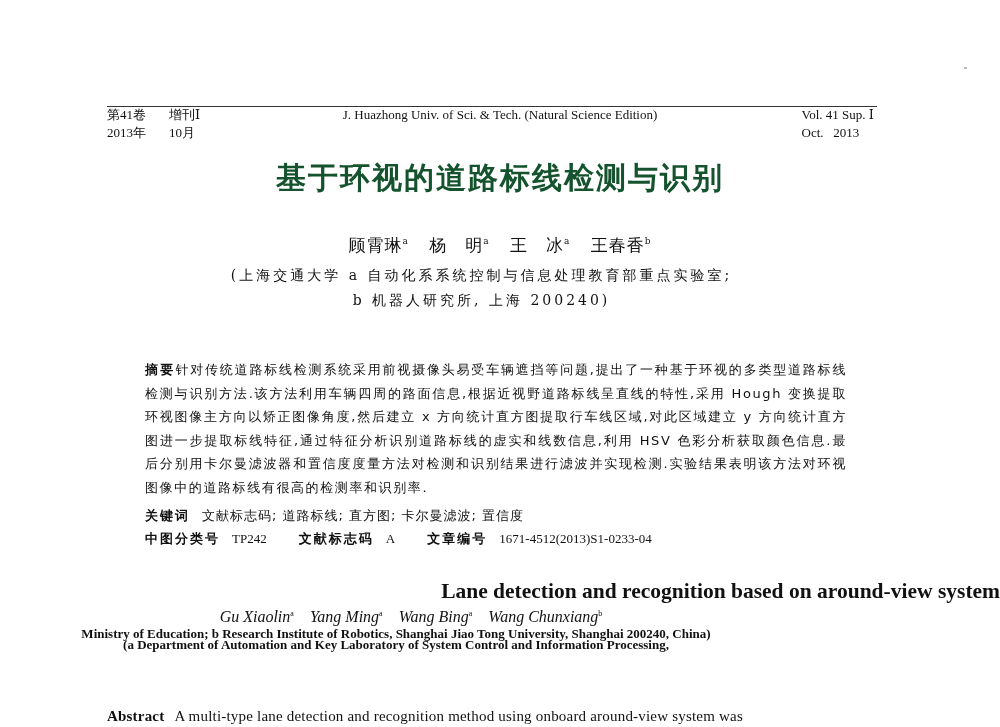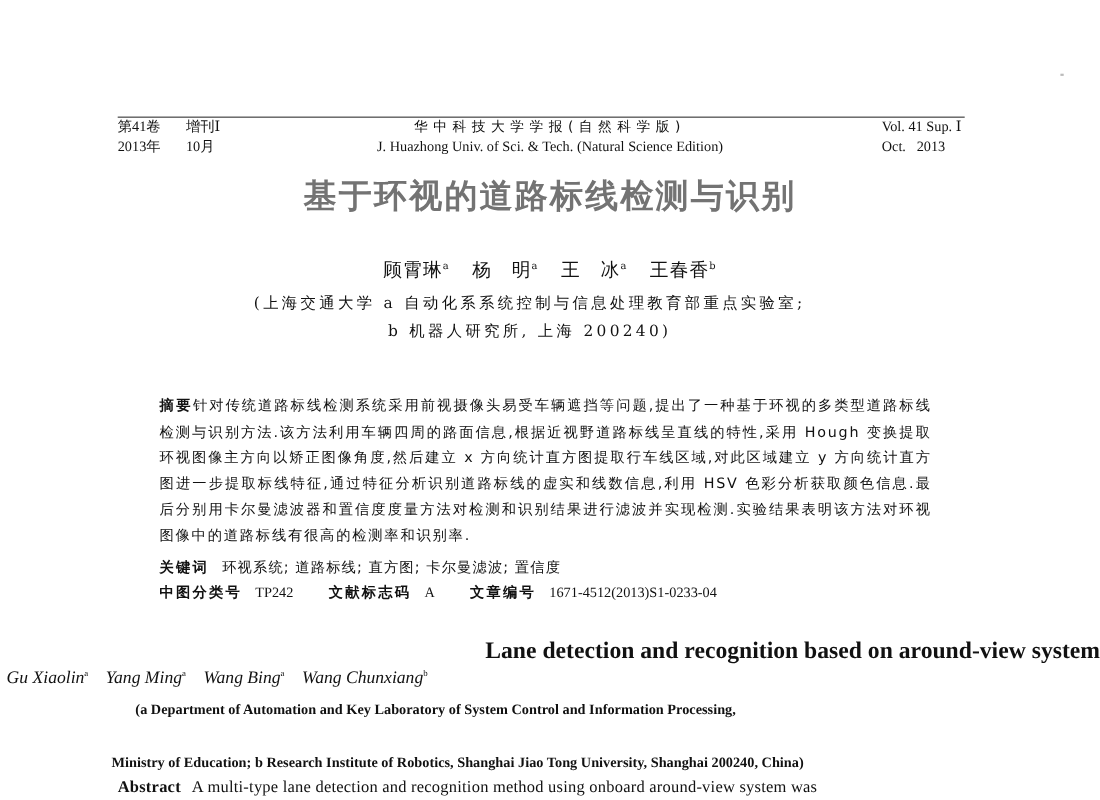--- a/index.html
+++ b/index.html
@@ -21,21 +21,21 @@
     .hdr-left .c1 { width: 62px; }
     .hdr-center { left: 290px; top: 66px; width: 420px; text-align: center; }
     .hdr-center .cn { letter-spacing: 5px; font-family: "DejaVu Sans", sans-serif; font-size: 12.5px; }
     .hdr-right { right: 126px; top: 66px; text-align: left; }
     .hdr-rule { left: 107px; top: 106px; width: 770px; height: 0; border-top: 1.4px solid #333; }
 
     
     .title-cn {
       left: 0; width: 1000px; top: 158px; text-align: center;
       font-family: "DejaVu Sans", sans-serif; font-weight: bold;
-      font-size: 30px; letter-spacing: 2px; color: #737373;
+      font-size: 30px; letter-spacing: 2px; color: #14532d;
     }
     .authors-cn {
       left: 0; width: 1000px; top: 234px; text-align: center;
       font-family: "DejaVu Serif", serif; font-size: 17px; letter-spacing: 1px;
     }
     .authors-cn .au { margin: 0 7px; }
     .authors-cn sup { font-size: 9px; }
     .aff-cn {
       left: 0; width: 963px; text-align: center;
       font-family: "DejaVu Serif", serif; font-size: 14px; letter-spacing: 3px;
@@ -56,48 +56,47 @@
     .cls { left: 145px; top: 530px; font-family: "DejaVu Sans", sans-serif; font-size: 13px; }
     .cls .lbl { font-weight: bold; letter-spacing: 2px; }
     .cls .val { font-family: "Liberation Serif", serif; font-size: 13px; margin: 0 28px 0 12px; }
 
     
     .title-en {
       left: 0; width: 1000px; top: 579px; text-align: right;
       font-family: "Liberation Serif", serif; font-weight: bold; font-size: 21.5px;
     }
     .authors-en {
-      left: 0; width: 792px; top: 608px; text-align: left;
+      left: 15px; width: 792px; top: 608px; text-align: center;
       font-family: "Liberation Serif", serif; font-style: italic; font-size: 16px;
     }
     .authors-en .au { margin: 0 6px; }
     .authors-en sup { font-size: 8px; font-style: normal; }
     .aff-en {
       left: 0; width: 792px; text-align: center;
       font-family: "Liberation Serif", serif; font-size: 13px; font-weight: bold;
     }
     .aff-en.l1 { top: 637px; }
-    .aff-en.l2 { top: 685px; padding-left: 20px; }
+    .aff-en.l2 { top: 626px; }
     .abs-en {
       left: 107px; top: 708px; width: 772px;
       font-family: "Liberation Serif", serif; font-size: 15px; letter-spacing: 0.2px;
     }
     .abs-en .lbl { font-weight: bold; margin-right: 10px; }
 
     .speck { left: 964px; top: 67px; width: 3px; height: 2px; background: #bbb; }
   </style>
 </head>
 <body>
 
 <div class="abs hdr hdr-left">
   <div class="row"><span class="c1">第41卷</span><span>增刊Ⅰ</span></div>
   <div class="row"><span class="c1">2013年</span><span>10月</span></div>
 </div>
 <div class="abs hdr hdr-center">
-  <div class="cn">华中科技大学学报(自然科学版)</div>
   <div>J. Huazhong Univ. of Sci. &amp; Tech. (Natural Science Edition)</div>
 </div>
 <div class="abs hdr hdr-right">
   <div>Vol. 41 Sup. Ⅰ</div>
   <div style="white-space:pre;">Oct.   2013</div>
 </div>
 <div class="abs hdr-rule"></div>
 <div class="abs speck"></div>
 
 <div class="abs title-cn">基于环视的道路标线检测与识别</div>
@@ -110,21 +109,21 @@
 </div>
 
 <div class="abs aff-cn l1">(上海交通大学 a 自动化系系统控制与信息处理教育部重点实验室;</div>
 <div class="abs aff-cn l2">b 机器人研究所, 上海 200240)</div>
 
 <div class="abs abs-cn">
   <span class="lbl">摘要</span><span>针对传统道路标线检测系统采用前视摄像头易受车辆遮挡等问题,提出了一种基于环视的多类型道路标线检测与识别方法.该方法利用车辆四周的路面信息,根据近视野道路标线呈直线的特性,采用 Hough 变换提取环视图像主方向以矫正图像角度,然后建立 x 方向统计直方图提取行车线区域,对此区域建立 y 方向统计直方图进一步提取标线特征,通过特征分析识别道路标线的虚实和线数信息,利用 HSV 色彩分析获取颜色信息.最后分别用卡尔曼滤波器和置信度度量方法对检测和识别结果进行滤波并实现检测.实验结果表明该方法对环视图像中的道路标线有很高的检测率和识别率.</span>
 </div>
 
 <div class="abs kw">
-  <span class="lbl">关键词</span><span>环视系统; 道路标线; 直方图; 卡尔曼滤波; 置信度</span>
+  <span class="lbl">关键词</span><span>文献标志码; 道路标线; 直方图; 卡尔曼滤波; 置信度</span>
 </div>
 
 <div class="abs cls">
   <span class="lbl">中图分类号</span><span class="val">TP242</span>
   <span class="lbl">文献标志码</span><span class="val">A</span>
   <span class="lbl">文章编号</span><span class="val">1671-4512(2013)S1-0233-04</span>
 </div>
 
 <div class="abs title-en">Lane detection and recognition based on around-view system</div>
 

